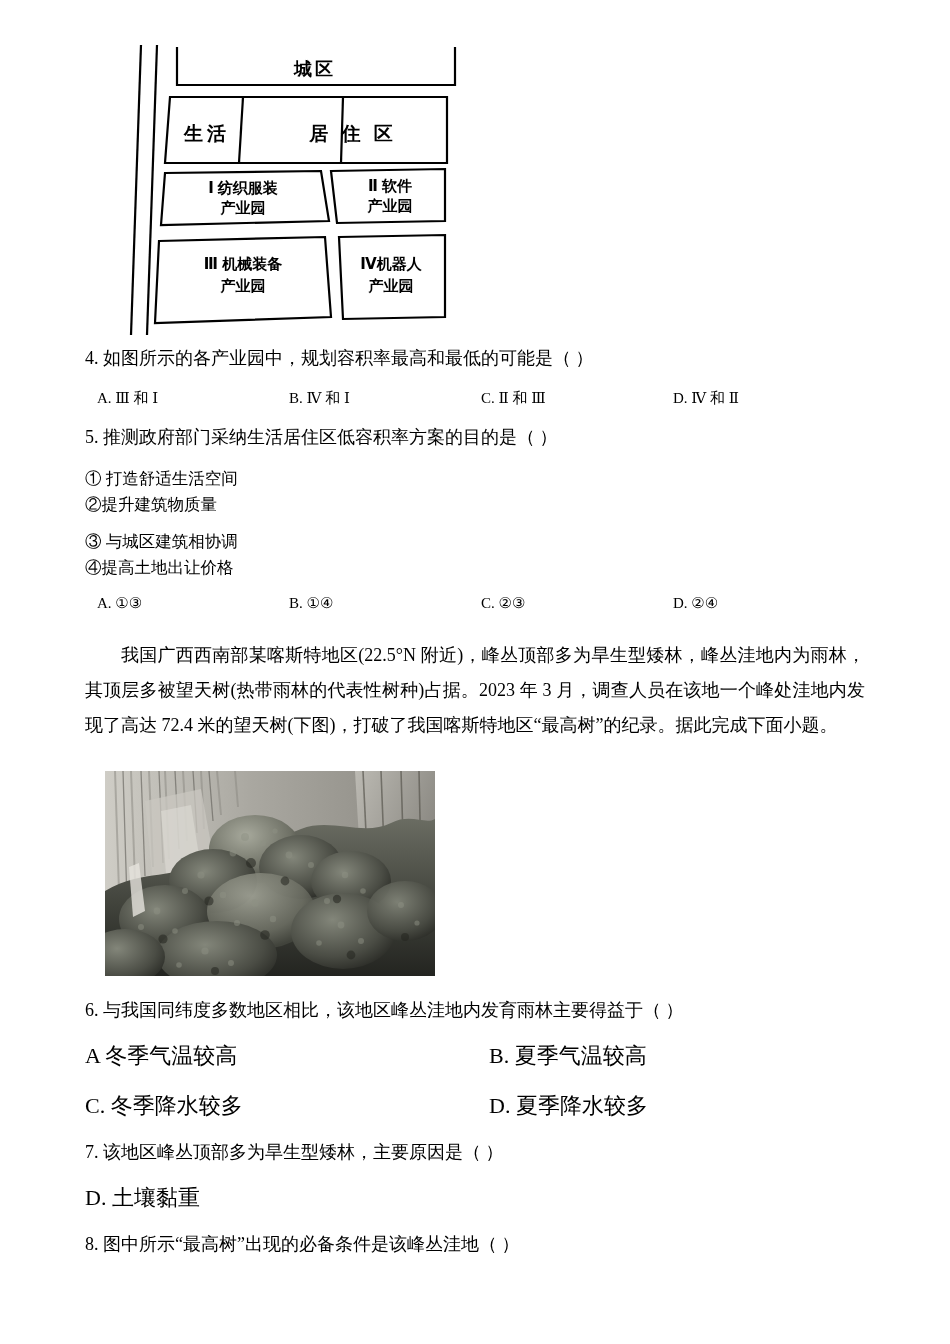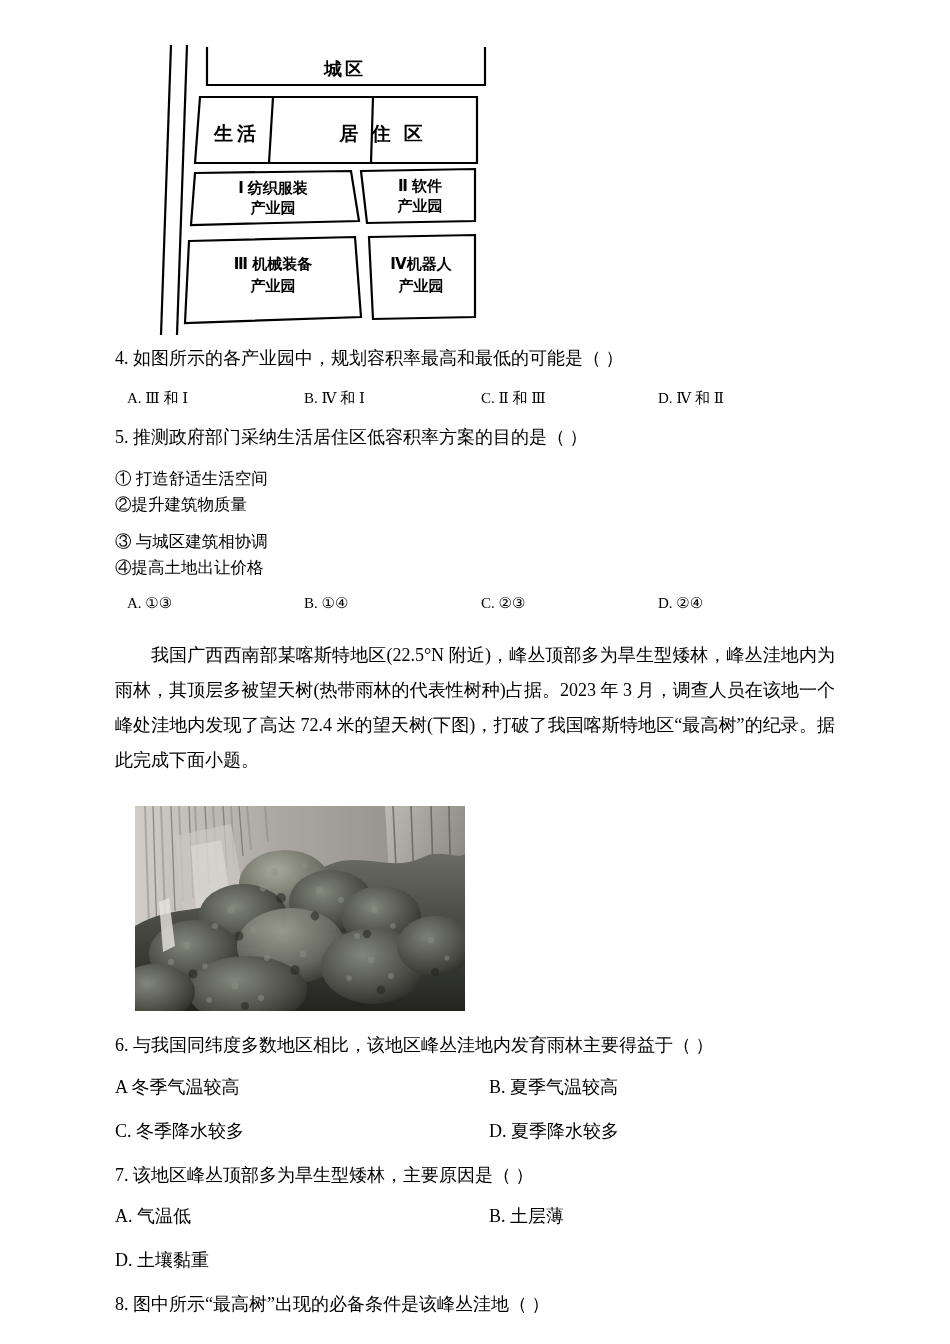--- a/index.html
+++ b/index.html
@@ -13,21 +13,21 @@
     font-family: "Liberation Serif", "DejaVu Serif", serif;
     color: #000000;
     position: relative;
     overflow: hidden;
   }
   .page {
     position: relative;
     width: 950px;
     height: 1344px;
     box-sizing: border-box;
-    padding: 0 115px;
+    padding: 0 85px;
   }
 
   
   .fig1-wrap {
     position: relative;
     height: 345px;
     margin: 0;
   }
   .fig1 {
     position: absolute;
@@ -60,21 +60,21 @@
   .opts {
     display: flex;
     font-size: 15px;
     line-height: 1.55;
     margin: 0 0 14px 12px;
   }
   .opts > span { display: inline-block; }
   .opt4 > span { width: 25%; }
   .opts-pair {
     display: flex;
-    font-size: 18px;
+    font-size: 22px;
     line-height: 1.55;
     margin: 0 0 16px 0;
     gap: 28px;
   }
   .opts-pair > span { width: 50%; }
   .subopts {
     display: flex;
     font-size: 16.5px;
     line-height: 1.55;
     margin: 0 0 12px 0;
@@ -311,22 +311,18 @@
     <span>A      冬季气温较高</span>
     <span>B. 夏季气温较高</span>
   </div>
   <div class="opts-pair">
     <span>C. 冬季降水较多</span>
     <span>D. 夏季降水较多</span>
   </div>
 
   <p class="q">7. 该地区峰丛顶部多为旱生型矮林，主要原因是（      ）</p>
   <div class="opts-pair">
-    <span>A. 气温低</span>
-    <span>B. 土层薄</span>
-  </div>
-  <div class="opts-pair">
     <span>D. 土壤黏重</span>
   </div>
 
   <p class="q">8. 图中所示“最高树”出现的必备条件是该峰丛洼地（      ）</p>
 
 </div>
 
 </body></html>

